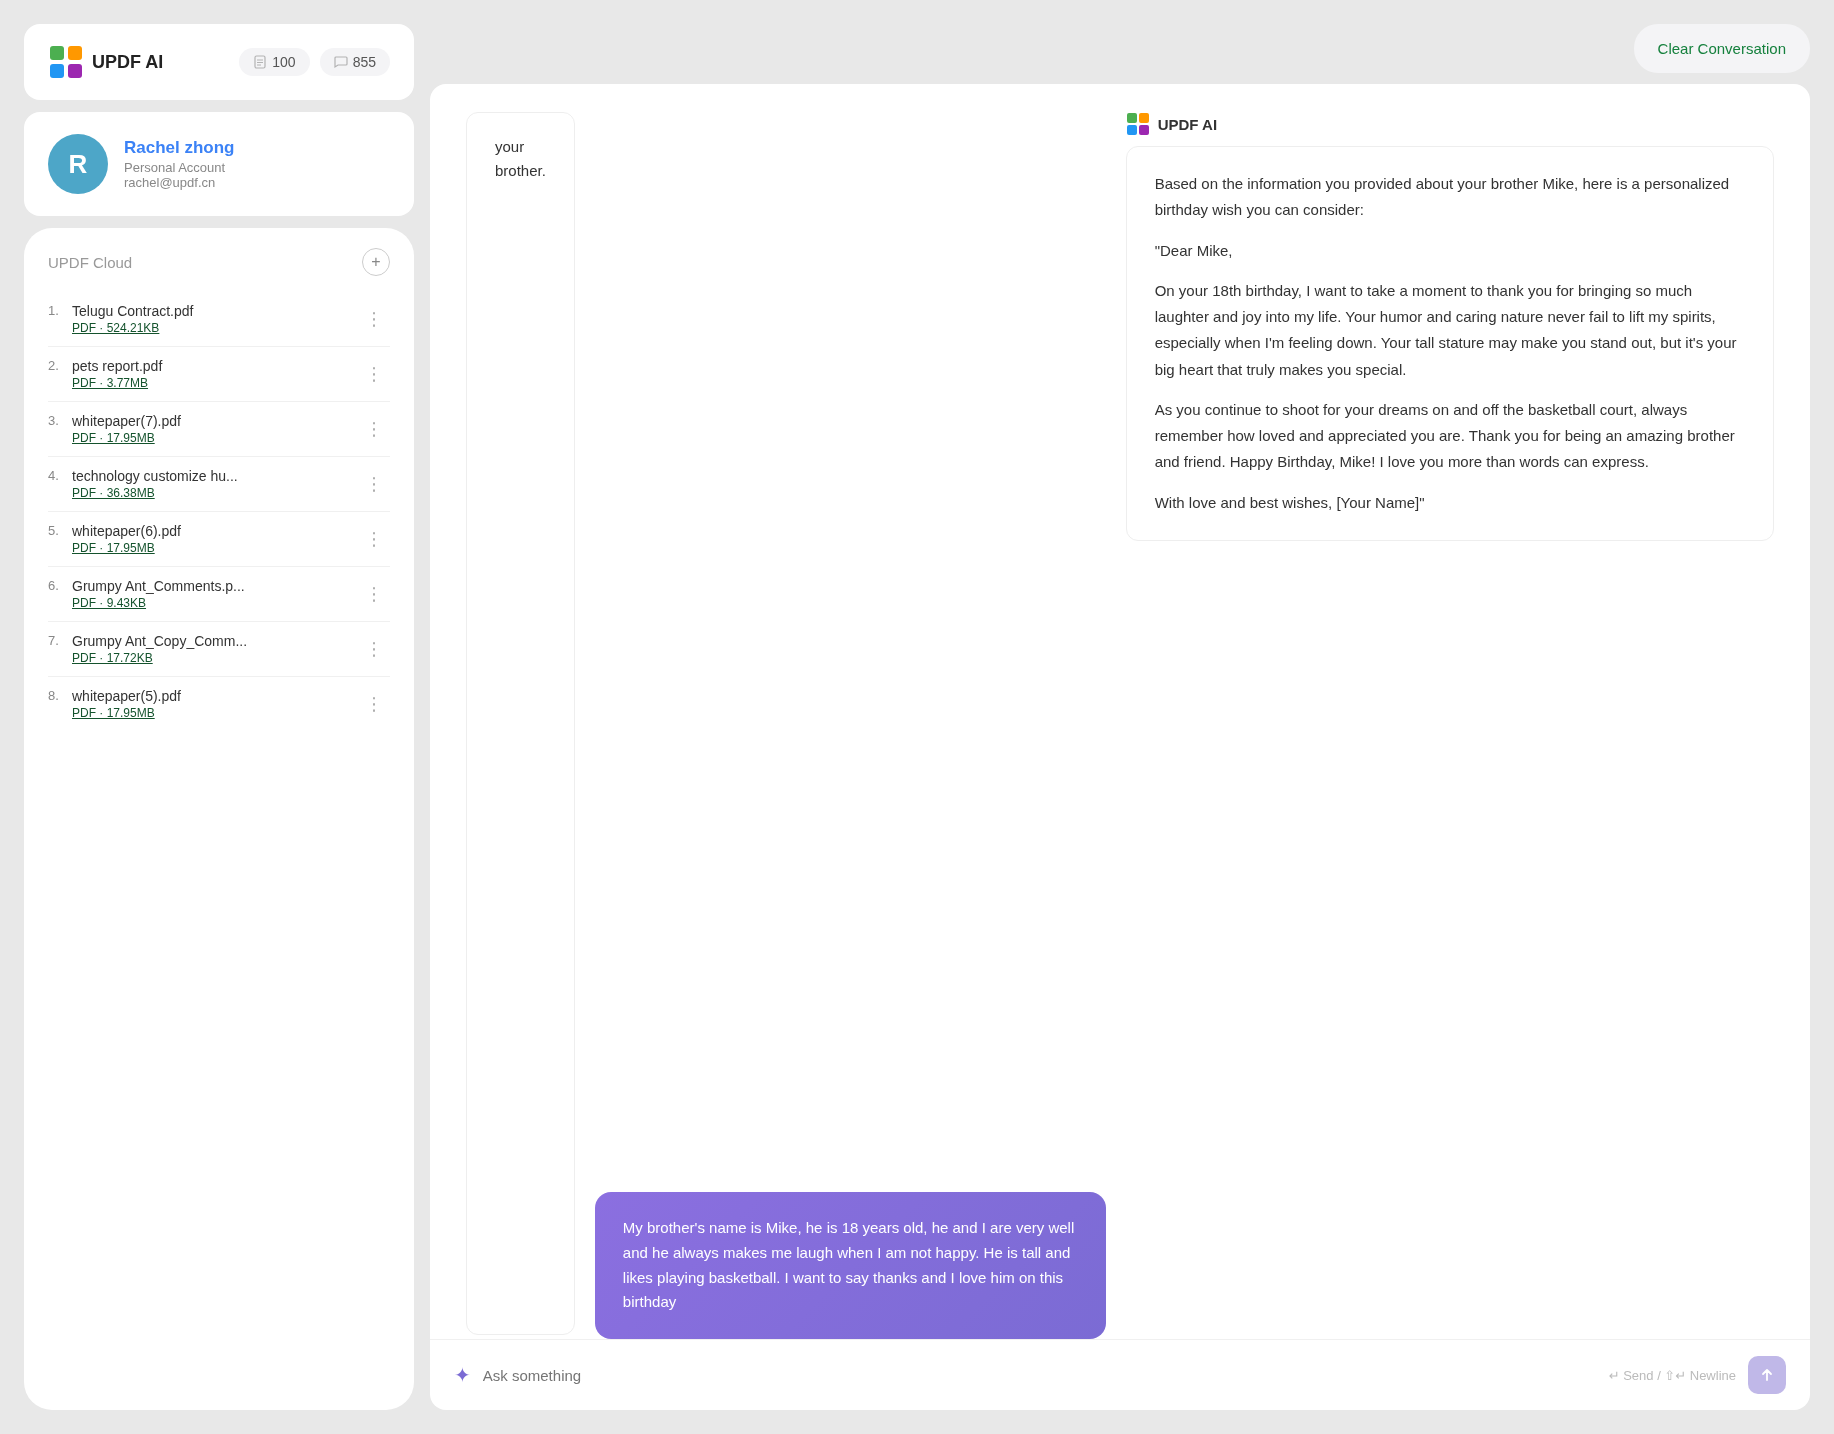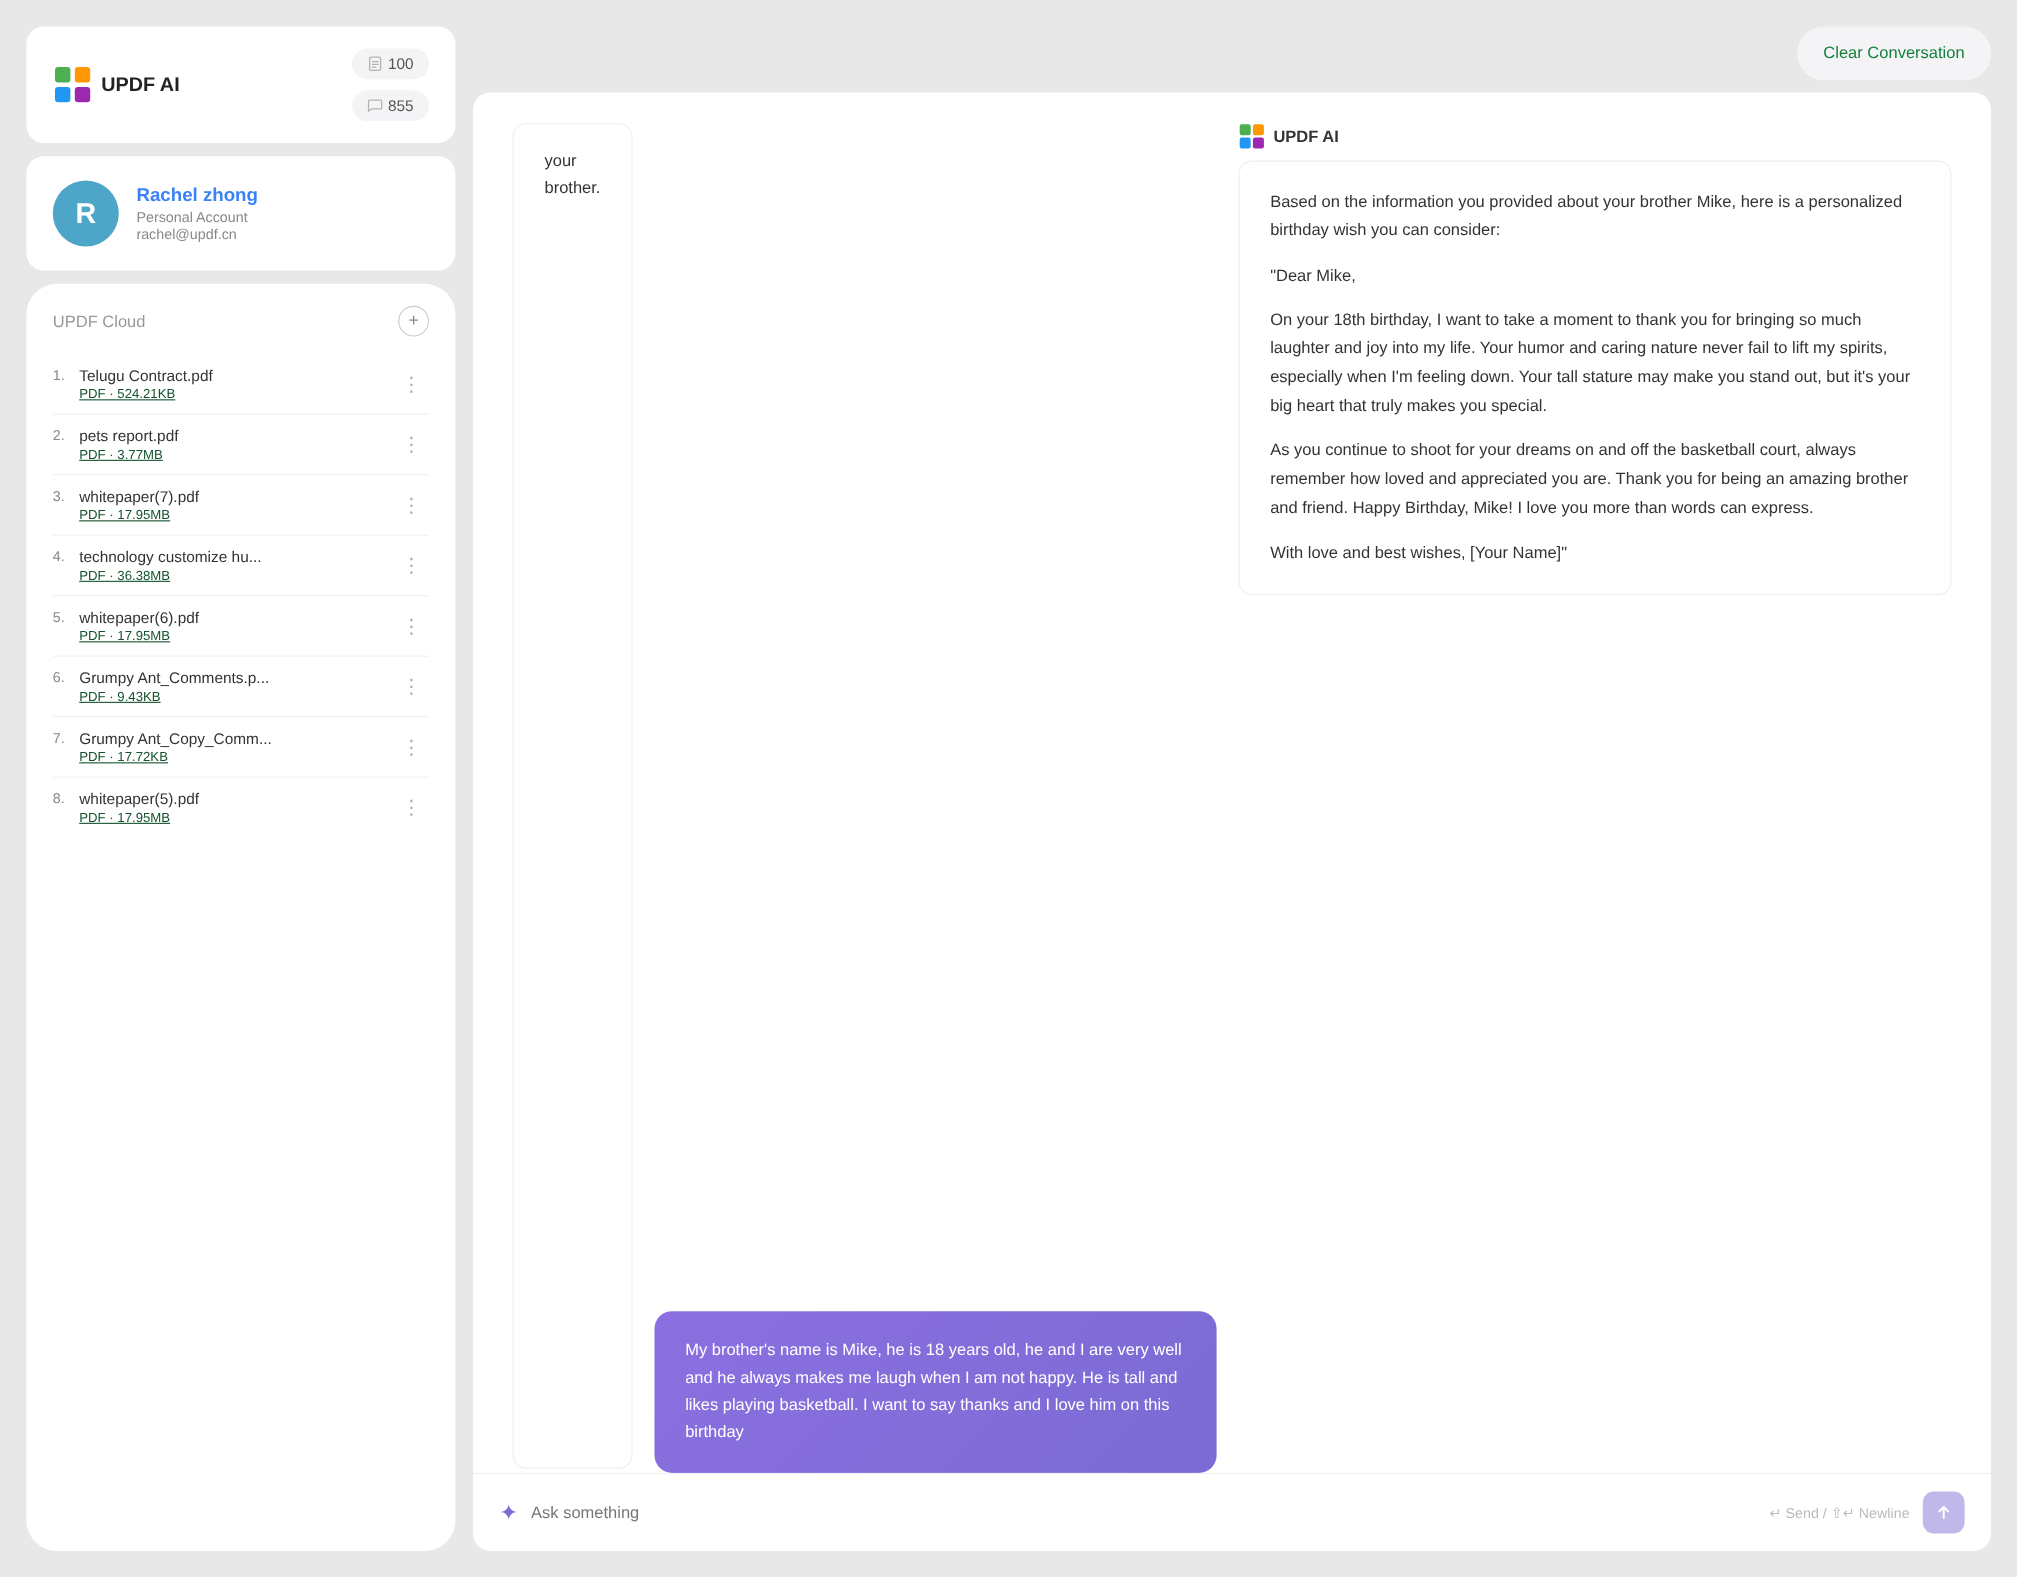--- a/index.html
+++ b/index.html
@@ -54,21 +54,20 @@
     .logo-text {
       font-size: 18px;
       font-weight: 700;
       color: #222;
     }
 
     .header-stats {
       display: flex;
       gap: 10px;
       align-items: flex-start;
-      flex-direction: column;
     }
 
     .stat-badge {
       display: flex;
       align-items: center;
       gap: 5px;
       background: #f4f4f6;
       border-radius: 20px;
       padding: 6px 14px;
       font-size: 14px;

